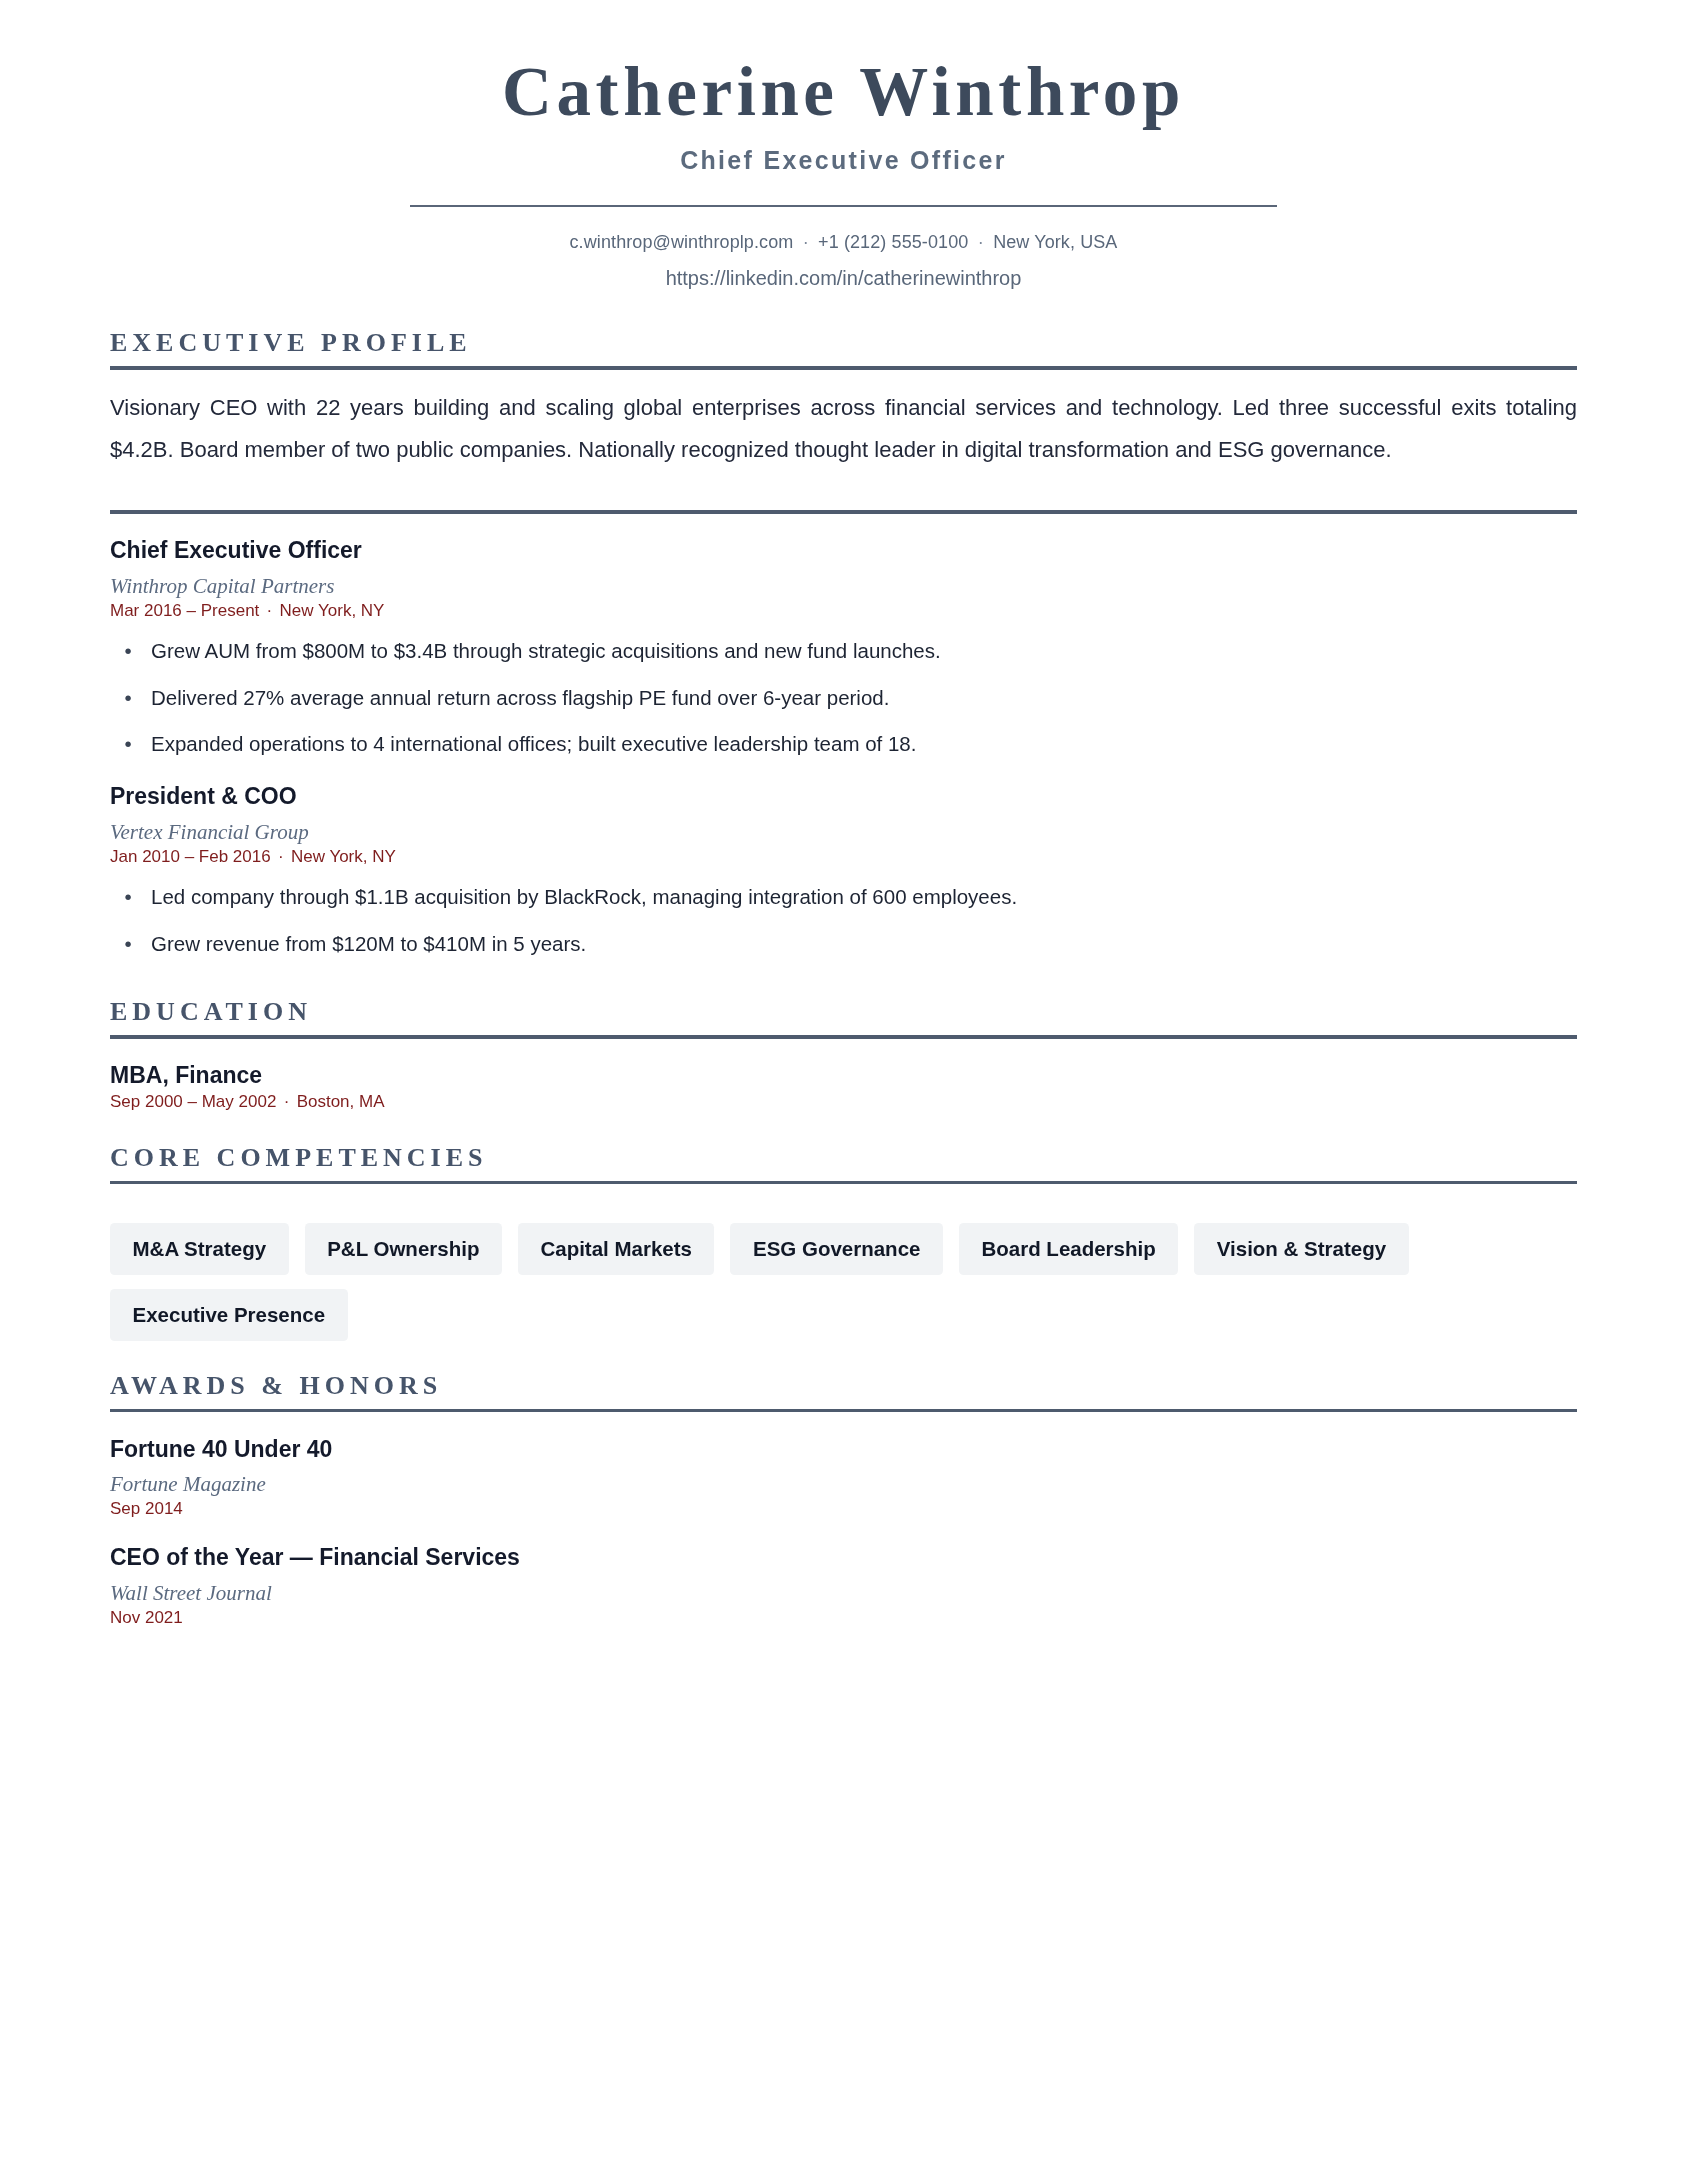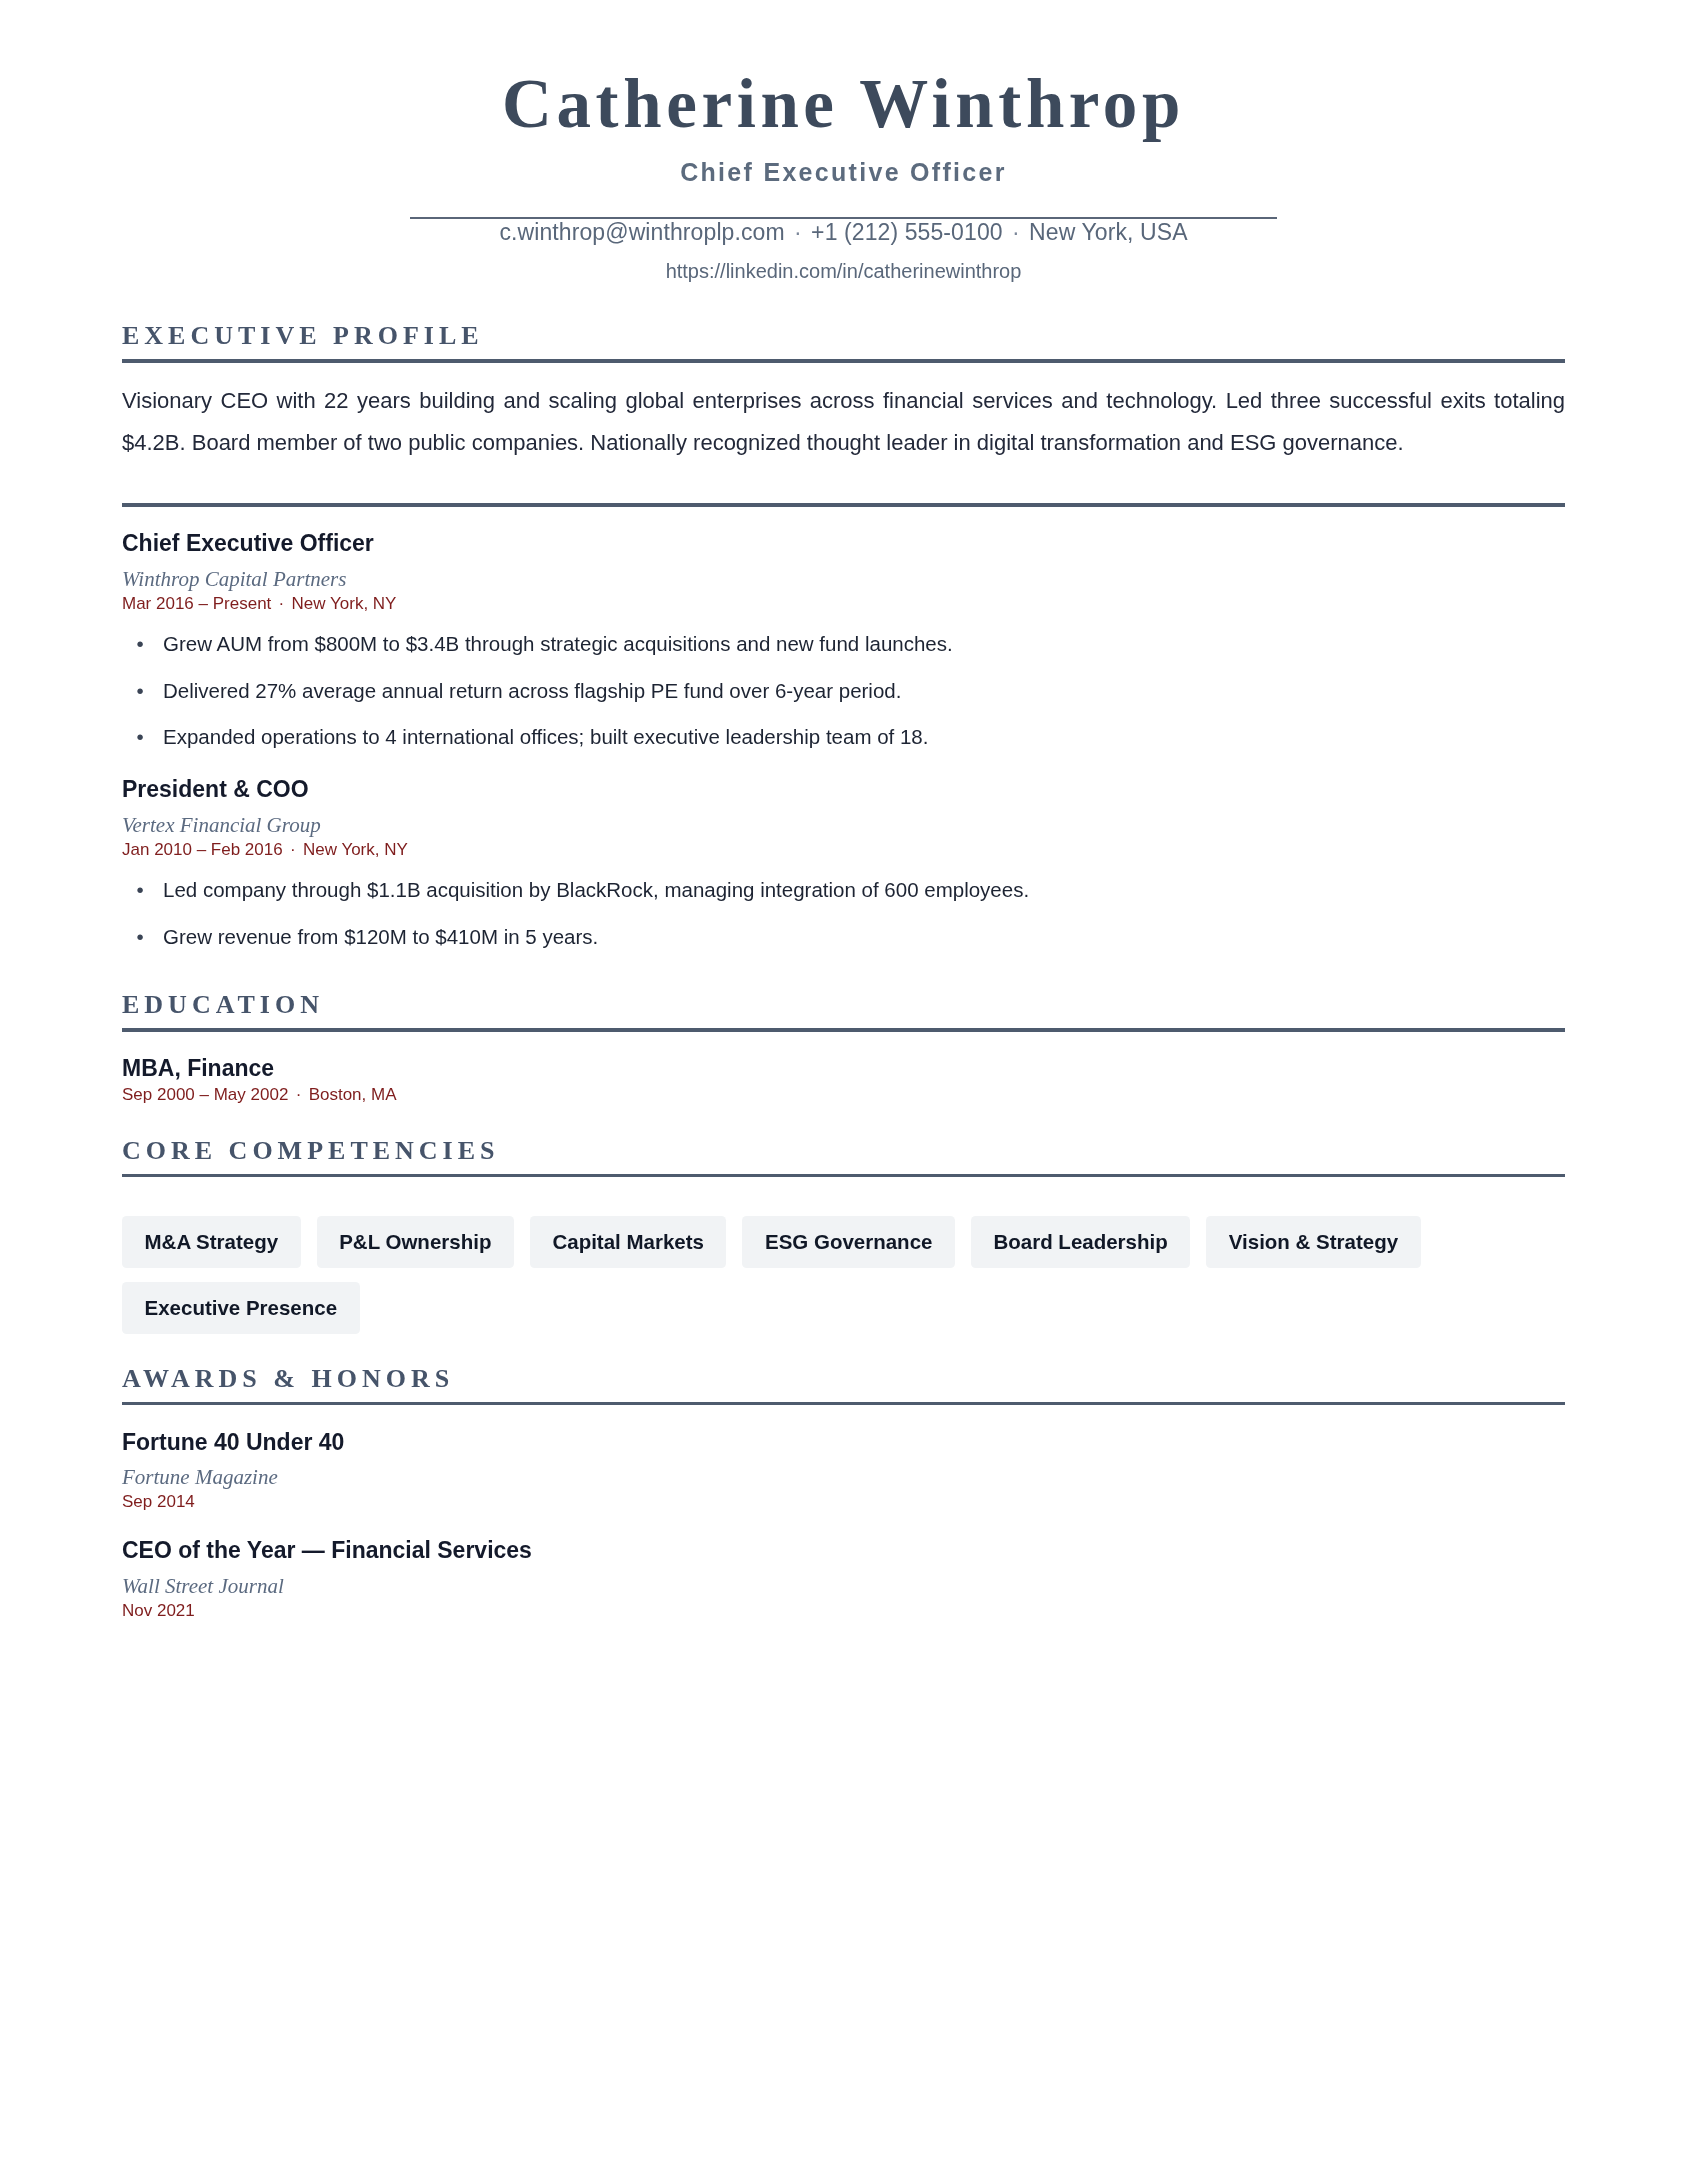--- a/index.html
+++ b/index.html
@@ -6,21 +6,21 @@
     margin: 0;
     padding: 0;
     background: #ffffff;
   }
   .page {
     width: 1687px;
     height: 1868px;
     background: #ffffff;
     position: relative;
     box-sizing: border-box;
-    padding: 16px;
+    padding: 4px;
     font-family: "Liberation Sans", sans-serif;
     -webkit-font-smoothing: antialiased;
   }
   .inner {
     padding: 46px 106px 0 106px;
   }
 
   
   .resume-header {
     text-align: center;
@@ -43,22 +43,23 @@
     letter-spacing: 2.3px;
     margin-top: 14.6px;
   }
   .header-rule {
     width: 867px;
     height: 2px;
     background: #5a6678;
     margin: 30px auto 0 auto;
   }
   .contact-line {
-    font-size: 23px;
+    font-size: 18px;
     color: #59677a;
+    margin-top: 25px;
     letter-spacing: 0.1px;
   }
   .contact-sep {
     padding: 0 9.3px;
     color: #7b8799;
   }
   .contact-link-line {
     font-size: 20px;
     color: #59677a;
     margin-top: 14.6px;

